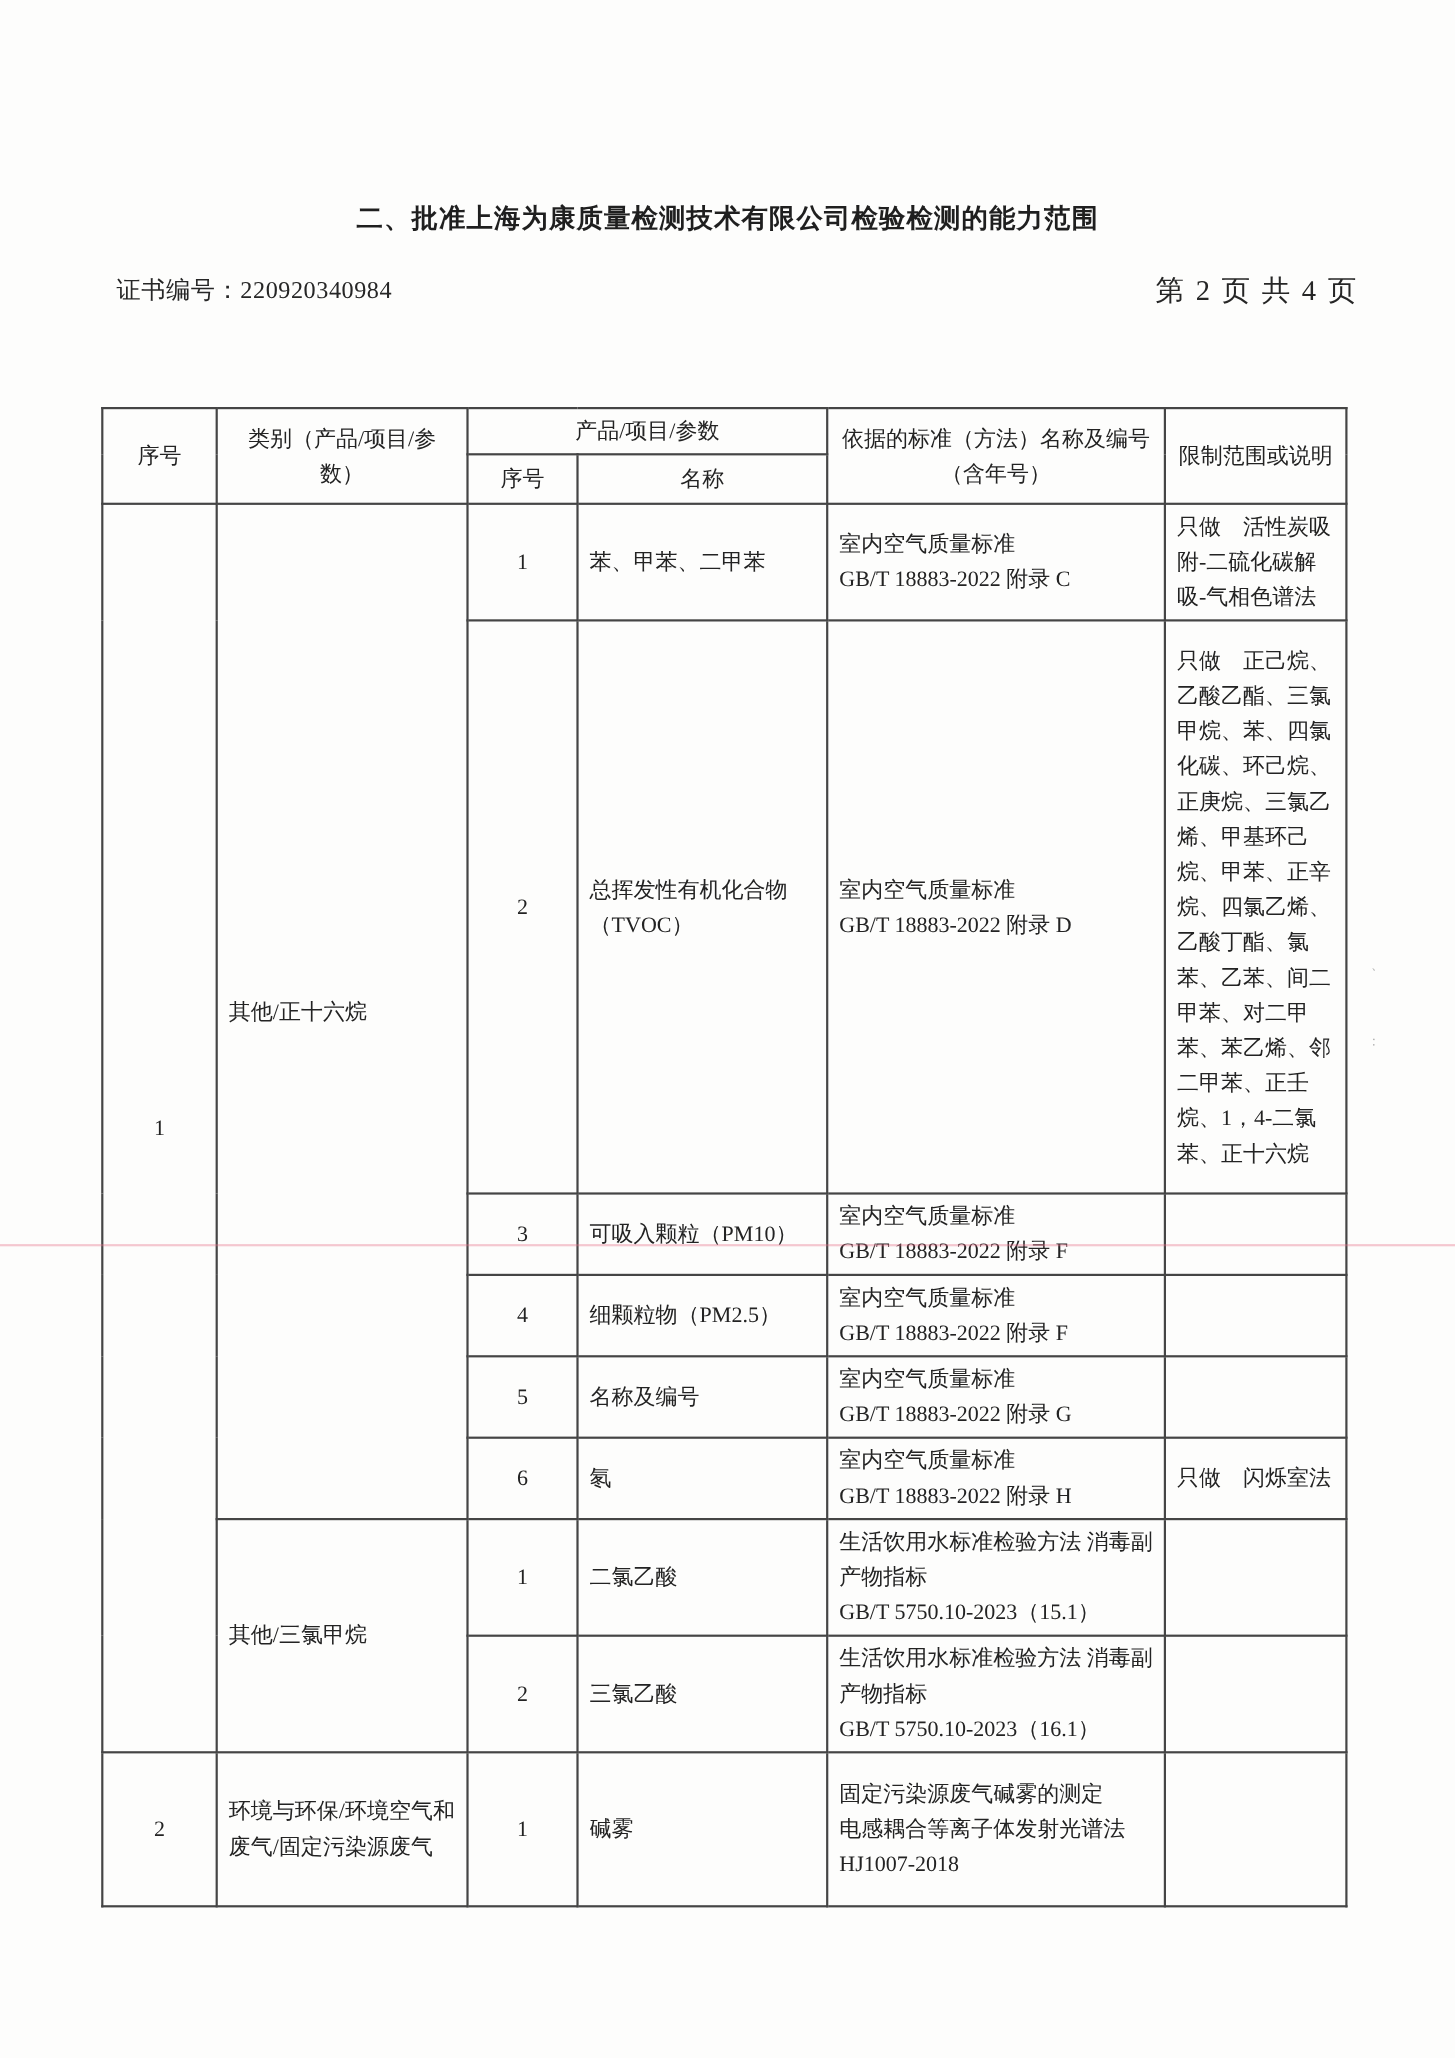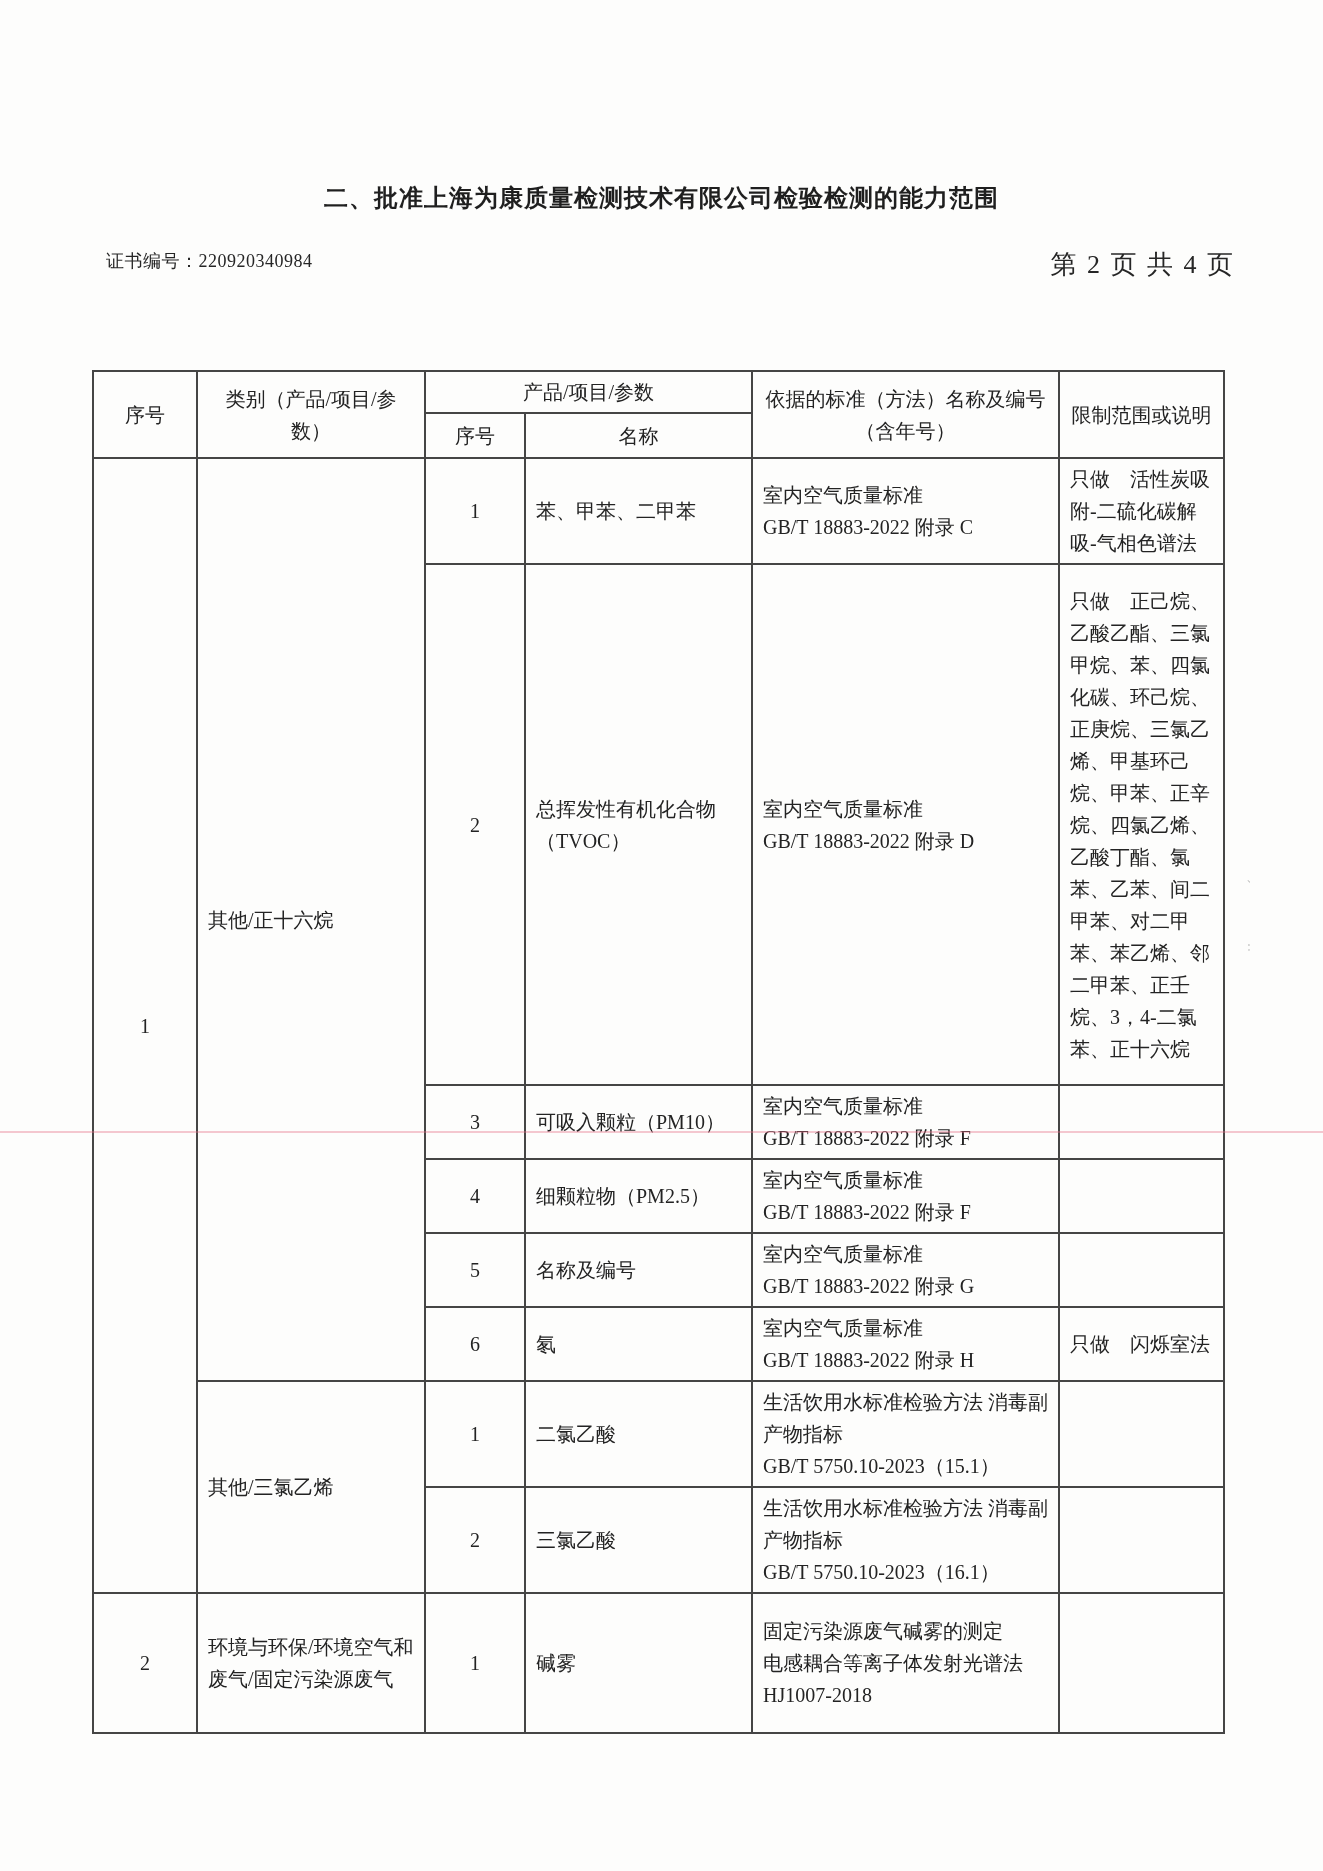--- a/index.html
+++ b/index.html
@@ -5,21 +5,21 @@
   html,body{margin:0;padding:0;background:#e8e8e8;}
   .page{
     position:relative;width:1323px;height:1871px;background:#fdfdfc;
     font-family:"Liberation Serif","DejaVu Serif",serif;color:#242424;
     overflow:hidden;margin:0 auto;
   }
   .title{
     position:absolute;top:182px;left:0;right:0;text-align:center;
     font-size:24px;font-weight:600;letter-spacing:1px;color:#1f1f1f;
   }
-  .cert-line{position:absolute;top:249px;left:106px;font-size:18px;color:#262626;letter-spacing:.5px;text-align:center;}
+  .cert-line{position:absolute;top:249px;left:106px;font-size:22px;color:#262626;letter-spacing:.5px;text-align:center;}
   .page-indicator{position:absolute;top:247px;right:88px;font-size:26px;color:#262626;letter-spacing:2px;}
   .addr-line{position:absolute;top:308px;left:106px;font-size:21px;color:#262626;letter-spacing:.5px;}
 
   table.cap{
     position:absolute;left:92px;top:370px;width:1131px;
     border-collapse:collapse;table-layout:fixed;
     font-size:20px;color:#232323;
   }
   table.cap td,table.cap th{
     border:2px solid #454545;
@@ -84,21 +84,21 @@
         <td class="l">苯、甲苯、二甲苯</td>
         <td class="l">室内空气质量标准
 GB/T 18883-2022 附录 C</td>
         <td class="l limit">只做　活性炭吸附-二硫化碳解吸-气相色谱法</td>
       </tr>
       <tr style="height:521px">
         <td class="c">2</td>
         <td class="l">总挥发性有机化合物（TVOC）</td>
         <td class="l">室内空气质量标准
 GB/T 18883-2022 附录 D</td>
-        <td class="l limit">只做　正己烷、乙酸乙酯、三氯甲烷、苯、四氯化碳、环己烷、正庚烷、三氯乙烯、甲基环己烷、甲苯、正辛烷、四氯乙烯、乙酸丁酯、氯苯、乙苯、间二甲苯、对二甲苯、苯乙烯、邻二甲苯、正壬烷、3，4-二氯苯、正十六烷</td>
+        <td class="l limit">只做　正己烷、乙酸乙酯、三氯甲烷、苯、四氯化碳、环己烷、正庚烷、三氯乙烯、甲基环己烷、甲苯、正辛烷、四氯乙烯、乙酸丁酯、氯苯、乙苯、间二甲苯、对二甲苯、苯乙烯、邻二甲苯、正壬烷、1，4-二氯苯、正十六烷</td>
       </tr>
       <tr style="height:74px">
         <td class="c">3</td>
         <td class="l">可吸入颗粒（PM10）</td>
         <td class="l">室内空气质量标准
 GB/T 18883-2022 附录 F</td>
         <td class="l limit"></td>
       </tr>
       <tr style="height:69px">
         <td class="c">4</td>
@@ -115,21 +115,21 @@
         <td class="l limit"></td>
       </tr>
       <tr style="height:72px">
         <td class="c">6</td>
         <td class="l">氡</td>
         <td class="l">室内空气质量标准
 GB/T 18883-2022 附录 H</td>
         <td class="l limit">只做　闪烁室法</td>
       </tr>
       <tr style="height:100px">
-        <td class="l" rowspan="2">其他/三氯乙烯</td>
+        <td class="l" rowspan="2">其他/三氯甲烷</td>
         <td class="c">1</td>
         <td class="l">二氯乙酸</td>
         <td class="l">生活饮用水标准检验方法 消毒副产物指标
 GB/T 5750.10-2023（15.1）</td>
         <td class="l limit"></td>
       </tr>
       <tr style="height:106px">
         <td class="c">2</td>
         <td class="l">三氯乙酸</td>
         <td class="l">生活饮用水标准检验方法 消毒副产物指标

